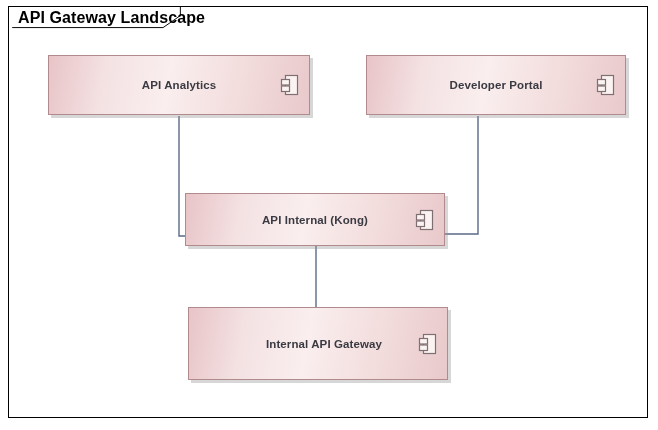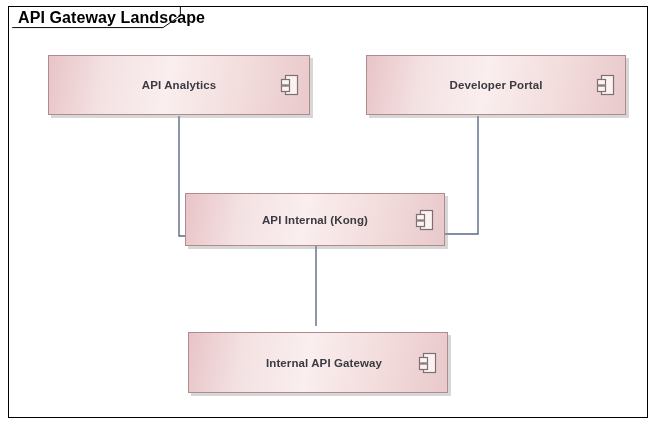--- a/index.html
+++ b/index.html
@@ -143,21 +143,21 @@
         </svg>
       </div>
       <div class="component" style="left: 185px; top: 193px; width: 260px; height: 53px;">
         <span class="component-label">API Internal (Kong)</span>
         <svg class="component-icon" viewBox="0 0 20 24">
           <rect x="5.5" y="2.5" width="12" height="19" fill="#fbf2f2" stroke="#7f6f72" stroke-width="1.2"></rect>
           <rect x="1.5" y="6.5" width="8" height="5.5" fill="#fbf2f2" stroke="#7f6f72" stroke-width="1.2"></rect>
           <rect x="1.5" y="13" width="8" height="5.5" fill="#fbf2f2" stroke="#7f6f72" stroke-width="1.2"></rect>
         </svg>
       </div>
-      <div class="component" style="left: 188px; top: 332px; width: 260px; height: 61px; padding-left: 12px;">
+      <div class="component" style="left: 188px; top: 307px; width: 260px; height: 73px; padding-left: 12px;">
         <span class="component-label">Internal API Gateway</span>
         <svg class="component-icon" viewBox="0 0 20 24">
           <rect x="5.5" y="2.5" width="12" height="19" fill="#fbf2f2" stroke="#7f6f72" stroke-width="1.2"></rect>
           <rect x="1.5" y="6.5" width="8" height="5.5" fill="#fbf2f2" stroke="#7f6f72" stroke-width="1.2"></rect>
           <rect x="1.5" y="13" width="8" height="5.5" fill="#fbf2f2" stroke="#7f6f72" stroke-width="1.2"></rect>
         </svg>
       </div>
     </div>
 
 </div>

